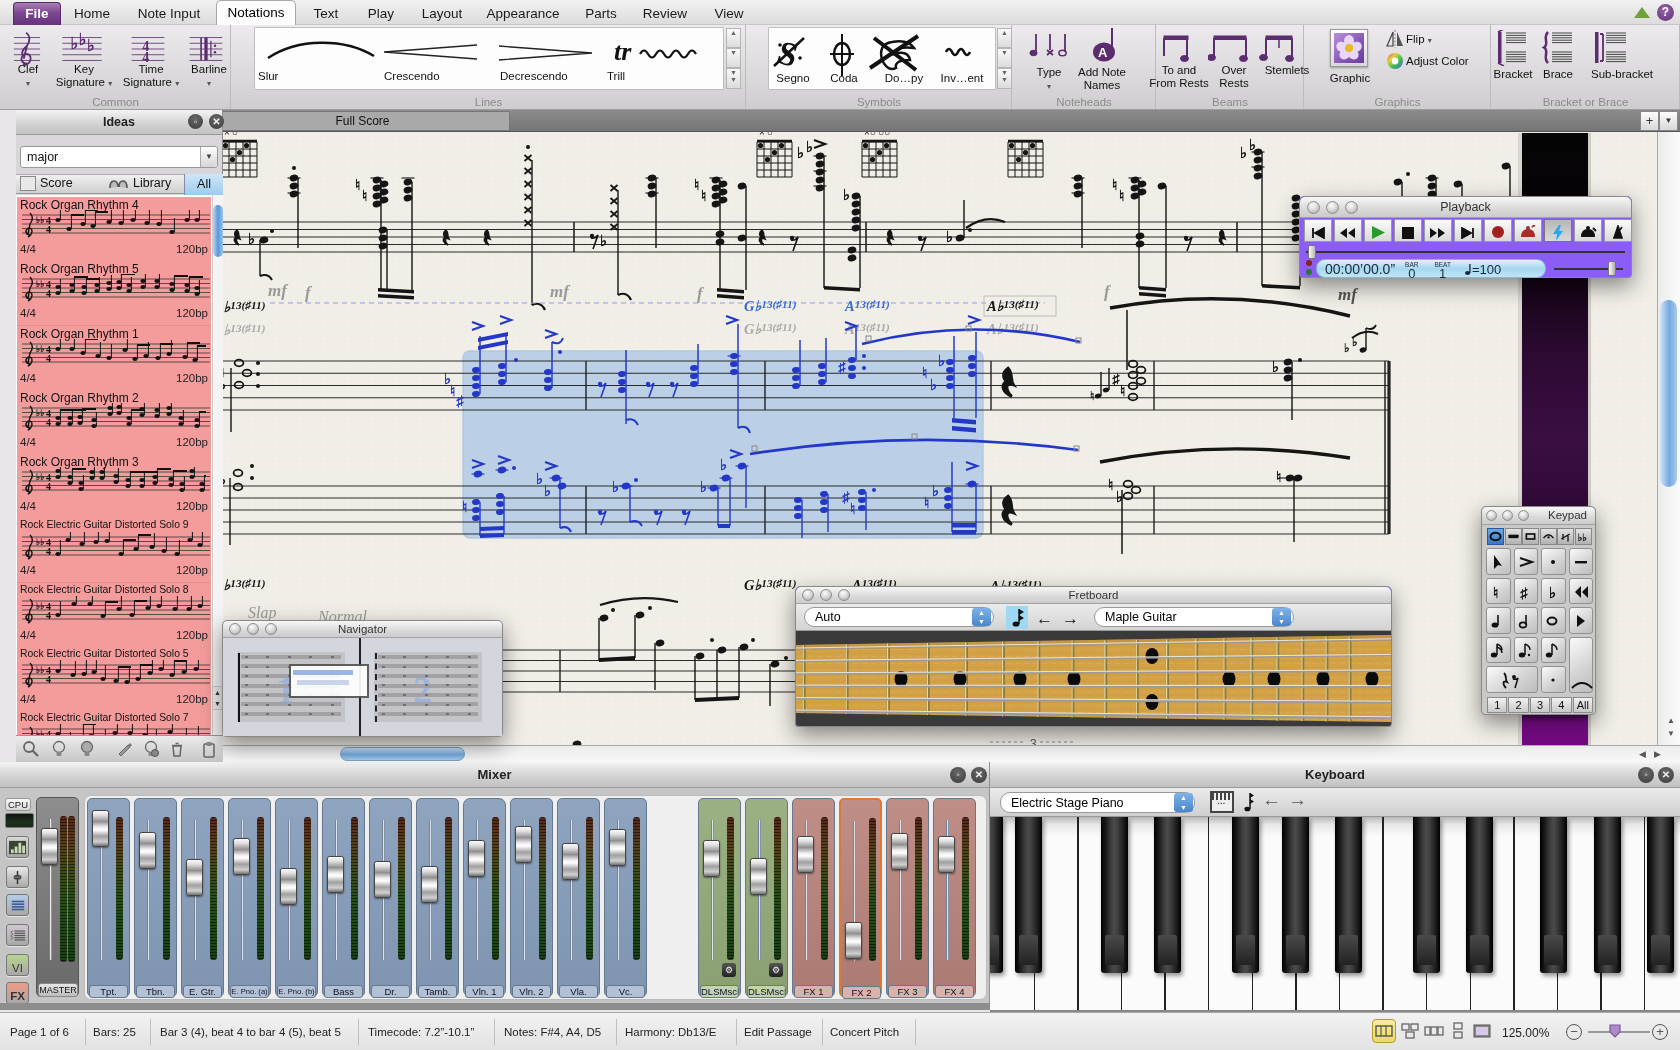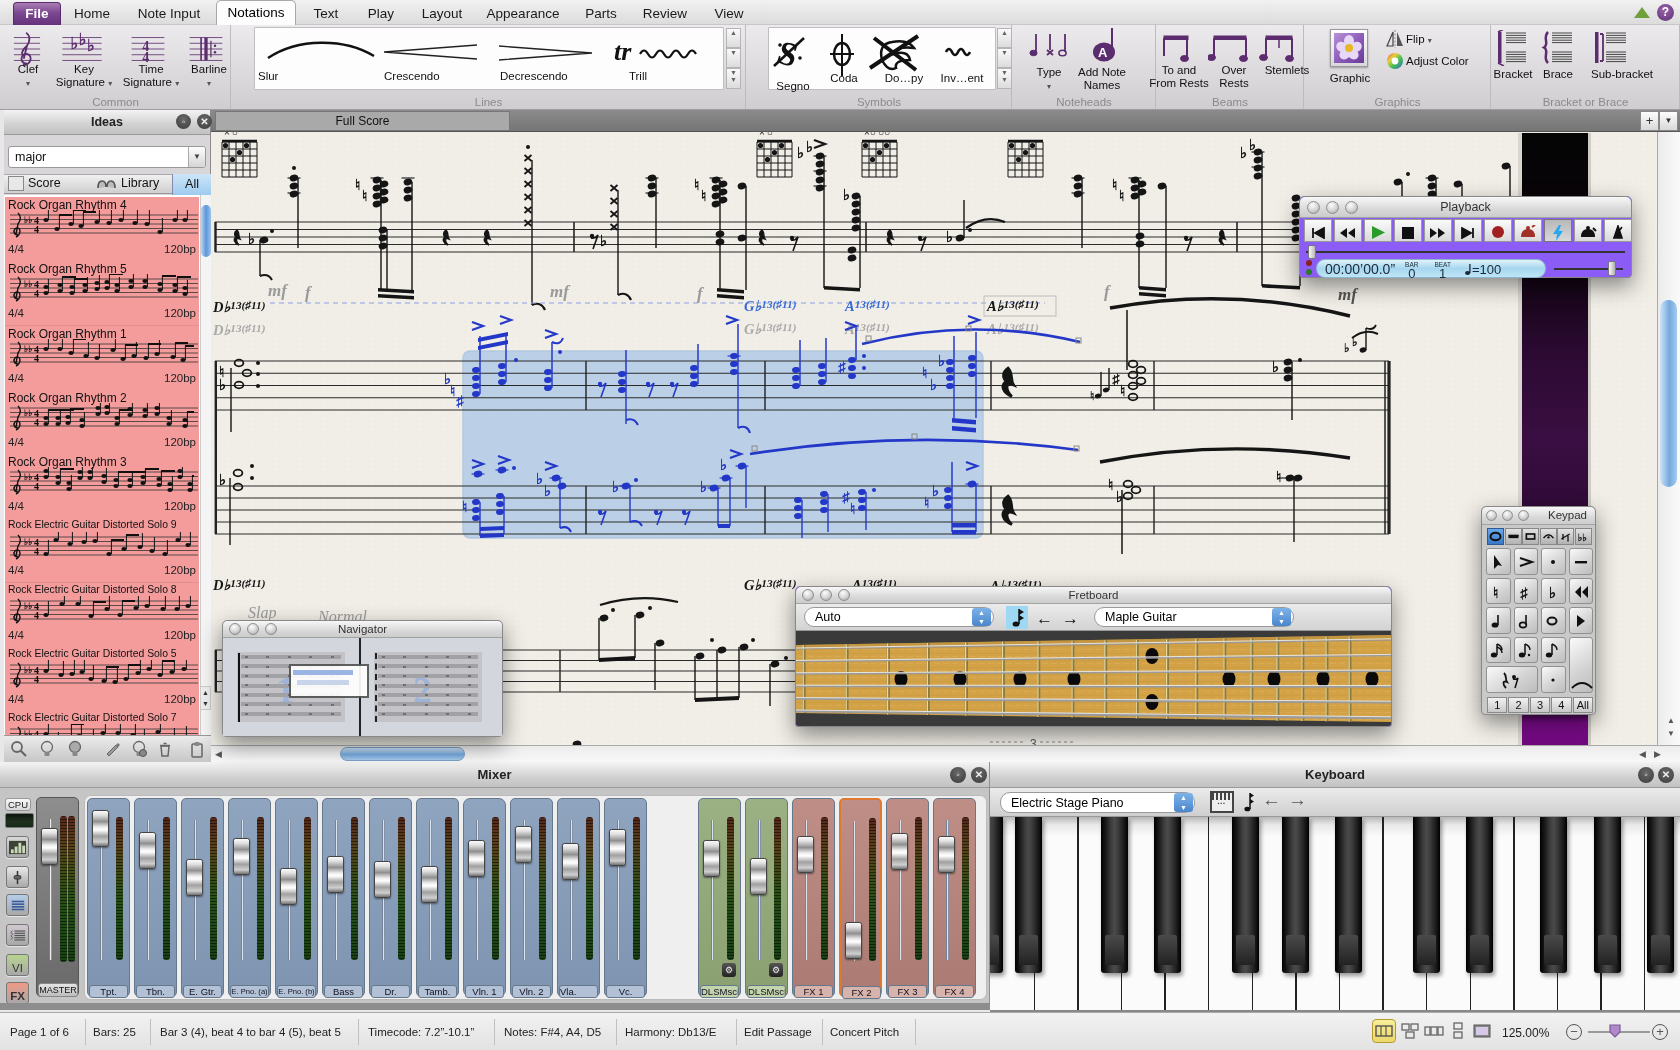--- a/index.html
+++ b/index.html
@@ -105,21 +105,21 @@
 <svg class="abs" style="left:262px;top:30px" width="460" height="58" viewBox="0 0 460 58">
       <path d="M6 28 C36 8 82 8 112 26" stroke="#111" stroke-width="2.5" fill="none"></path>
       <path d="M122 22 L215 15 M122 22 L215 29" stroke="#222" stroke-width="1.4" fill="none"></path>
       <path d="M237 16 L330 23 M237 30 L330 23" stroke="#222" stroke-width="1.4" fill="none"></path>
       <text x="352" y="30" font-size="26" font-style="italic" font-weight="bold" font-family="Liberation Serif" fill="#111">tr</text>
       <path d="M378 24 q4 -7 8 0 q4 7 8 0 q4 -7 8 0 q4 7 8 0 q4 -7 8 0 q4 7 8 0 q4 -7 8 0" stroke="#111" stroke-width="2.2" fill="none"></path>
     </svg>
 <div class="ritem abs" style="left:258px;top:70px;width:40px;text-align:left">Slur</div>
 <div class="ritem abs" style="left:384px;top:70px;width:80px;text-align:left">Crescendo</div>
 <div class="ritem abs" style="left:500px;top:70px;width:90px;text-align:left">Decrescendo</div>
-<div class="ritem abs" style="left:607px;top:70px;width:40px;text-align:right">Trill</div>
+<div class="ritem abs" style="left:607px;top:70px;width:40px;text-align:left">Trill</div>
 <div class="sbtn" style="left:726px;top:28px;height:20px">▲</div>
     <div class="sbtn" style="left:726px;top:48px;height:20px">▼</div>
     <div class="sbtn" style="left:726px;top:68px;height:21px">▼<br>▼</div>
 <div class="launch" style="left:730px;">⇱</div>
 <div class="abs" style="left:1011px;top:25px;width:1px;height:84px;background:#bdbbbd"></div>
     <div class="abs" style="left:746px;top:96px;width:266px;text-align:center;font-size:11.5px;color:#8b8b8b">Symbols</div>
 <div class="whitebox" style="left:768px;top:27px;width:228px;height:63px"></div>
 <svg class="abs" style="left:770px;top:30px" width="224" height="56" viewBox="0 0 224 56">
       <g fill="#111">
         <text x="8" y="36" font-size="34" font-weight="bold" font-family="Liberation Serif" transform="rotate(18 20 25)">S</text>
@@ -132,21 +132,21 @@
         <line x1="72" y1="4" x2="72" y2="46" stroke-width="2"></line>
         <line x1="60" y1="24" x2="84" y2="24" stroke-width="2"></line>
       </g>
       <g stroke="#111" fill="none" stroke-width="2">
         <path d="M112 30 q-4 -16 10 -18 q16 -3 22 6 q-18 -2 -20 6 q14 -4 16 6 q-16 0 -14 8 q-8 4 -14 -8" stroke-width="2.5"></path>
         <line x1="100" y1="38" x2="148" y2="6" stroke-width="4"></line>
         <line x1="104" y1="8" x2="146" y2="40" stroke-width="4"></line>
       </g>
       <path d="M176 22 q3 -6 6 0 q3 6 6 0 q3 -6 6 0 q3 6 6 0" stroke="#111" stroke-width="2.6" fill="none"></path>
     </svg>
-<div class="ritem abs" style="left:768px;top:80px;width:50px">Segno</div>
+<div class="ritem abs" style="left:768px;top:72px;width:50px">Segno</div>
 <div class="ritem abs" style="left:822px;top:72px;width:44px">Coda</div>
 <div class="ritem abs" style="left:874px;top:72px;width:60px">Do…py</div>
 <div class="ritem abs" style="left:932px;top:72px;width:60px">Inv…ent</div>
 <div class="sbtn" style="left:997px;top:28px;height:20px">▲</div>
     <div class="sbtn" style="left:997px;top:48px;height:20px">▼</div>
     <div class="sbtn" style="left:997px;top:68px;height:21px">▼<br>▼</div>
 <div class="launch" style="left:1000px;">⇱</div>
 <div class="launch" style="left:1142px;">⇱</div>
 <div class="launch" style="left:1290px;">⇱</div>
 <div class="launch" style="left:1660px;">⇱</div>
@@ -930,21 +930,21 @@
     <div class="abs" style="left:1659px;top:111px;width:19px;height:20px;background:linear-gradient(#fdfdfd,#d8d8d8);border:1px solid #888;font-size:8px;color:#333;text-align:center;line-height:18px">▼</div>
     <div class="abs" style="left:1657px;top:132px;width:23px;height:613px;background:linear-gradient(90deg,#ececec,#fafafa);border-left:1px solid #aaa"></div>
     <div class="abs" style="left:1660px;top:300px;width:17px;height:187px;border-radius:9px;background:linear-gradient(90deg,#cfe4f7,#74a9df 55%,#a7cbec)"></div>
     <div class="abs" style="left:207px;top:745px;width:1473px;height:17px;background:linear-gradient(#ececec,#f8f8f8);border-top:1px solid #aaa"></div>
     <div class="abs" style="left:211px;top:747px;width:15px;height:14px;font-size:9px;color:#555;text-align:center;line-height:14px">◀</div>
     <div class="abs" style="left:340px;top:746.5px;width:125px;height:14px;border-radius:7px;background:linear-gradient(#cfe4f7,#74a9df 55%,#a7cbec);border:1px solid #7aa0c8"></div>
     <div class="abs" style="left:1635px;top:747px;width:15px;height:14px;font-size:9px;color:#555;text-align:center;line-height:14px">◀</div>
     <div class="abs" style="left:1650px;top:747px;width:15px;height:14px;font-size:9px;color:#555;text-align:center;line-height:14px">▶</div>
     <div class="abs" style="left:1663px;top:716px;width:16px;height:12px;font-size:8px;color:#555;text-align:center">▲</div>
     <div class="abs" style="left:1663px;top:729px;width:16px;height:12px;font-size:8px;color:#555;text-align:center">▼</div>
-    <div class="abs" style="left:4px;top:110px;width:207px;height:652px;background:#d8d6d8;border-right:1px solid #8a8a8a">
+    <div class="abs" style="left:16px;top:110px;width:207px;height:652px;background:#d8d6d8;border-right:1px solid #8a8a8a">
 <div class="ptitle" style="height:25px;line-height:24px;font-size:12.5px">Ideas</div>
 <div class="wbtn" style="left:172px;top:4px;width:15px;height:15px">◦</div>
       <div class="wbtn" style="left:193px;top:4px;width:15px;height:15px">✕</div>
 <div class="abs" style="left:4px;top:36px;width:198px;height:22px;background:#fff;border:1px solid #999;border-radius:3px;font-size:12.5px;color:#111;line-height:20px;padding-left:6px">major</div>
 <div class="abs" style="left:184px;top:37px;width:17px;height:20px;background:linear-gradient(#fdfdfd,#d5d5d5);border-left:1px solid #aaa;border-radius:0 3px 3px 0;text-align:center;font-size:8px;color:#444;line-height:20px">▼</div>
 <div class="abs" style="left:0px;top:64px;width:207px;height:20px;background:linear-gradient(#f0f0f0,#cfcfcf);border-top:1px solid #aaa;border-bottom:1px solid #999"></div>
 <div class="abs" style="left:4px;top:66px;width:16px;height:15px;background:#e8e8e8;border:1px solid #888"></div>
 <div class="abs" style="left:24px;top:66px;font-size:12.5px;color:#111">Score</div>
 <svg class="abs" style="left:92px;top:68px" width="22" height="12" viewBox="0 0 22 12">
         <path d="M2 10 Q2 3 6 3 Q10 3 10 9 M11 9 Q11 3 15 3 Q19 3 19 10" stroke="#555" stroke-width="1.6" fill="#bbb"></path>
@@ -1546,21 +1546,21 @@
       <div style="position:absolute;left:510px;top:36px;width:43px;height:199px;background:linear-gradient(#8fa4bf,#7e94b0);border:1px solid #66788c;border-radius:5px">
         <div style="position:absolute;left:12px;top:21px;width:3px;height:140px;background:linear-gradient(90deg,#44506a,#dde4ee 50%,#566a84);border-radius:1px"></div>
         <div style="position:absolute;left:4px;top:27px;width:17px;height:37px;border-radius:2.5px;background:linear-gradient(#fafafa 0%,#e0e0e0 12%,#909090 30%,#eeeeee 46%,#ffffff 54%,#a0a0a0 72%,#d0d0d0 88%,#707070 100%);border:1px solid #444;box-shadow:0 1px 2px rgba(0,0,0,.45)"></div>
         <div style="position:absolute;left:28px;top:18px;width:7px;height:143px;border-radius:3px;background:repeating-linear-gradient(rgba(0,0,0,.5) 0 1px,rgba(0,0,0,0) 1px 3px),linear-gradient(#55281a 0%,#58401a 20%,#454a16 34%,#2a5018 55%,#1f4a16 78%,#1a4014 100%)"></div>
         <div style="position:absolute;left:1px;top:186px;width:39px;height:13px;background:#b2c1d5;border:1px solid #66788c;border-radius:3px;font-size:9.5px;text-align:center;line-height:12px;color:#112;white-space:nowrap;overflow:hidden">Vln. 2</div>
       </div>
       <div style="position:absolute;left:557px;top:36px;width:43px;height:199px;background:linear-gradient(#8fa4bf,#7e94b0);border:1px solid #66788c;border-radius:5px">
         <div style="position:absolute;left:12px;top:21px;width:3px;height:140px;background:linear-gradient(90deg,#44506a,#dde4ee 50%,#566a84);border-radius:1px"></div>
         <div style="position:absolute;left:4px;top:44px;width:17px;height:37px;border-radius:2.5px;background:linear-gradient(#fafafa 0%,#e0e0e0 12%,#909090 30%,#eeeeee 46%,#ffffff 54%,#a0a0a0 72%,#d0d0d0 88%,#707070 100%);border:1px solid #444;box-shadow:0 1px 2px rgba(0,0,0,.45)"></div>
         <div style="position:absolute;left:28px;top:18px;width:7px;height:143px;border-radius:3px;background:repeating-linear-gradient(rgba(0,0,0,.5) 0 1px,rgba(0,0,0,0) 1px 3px),linear-gradient(#55281a 0%,#58401a 20%,#454a16 34%,#2a5018 55%,#1f4a16 78%,#1a4014 100%)"></div>
-        <div style="position:absolute;left:1px;top:186px;width:39px;height:13px;background:#b2c1d5;border:1px solid #66788c;border-radius:3px;font-size:9.5px;line-height:12px;color:#112;white-space:nowrap;overflow:hidden">Vla.</div>
+        <div style="position:absolute;left:1px;top:186px;width:39px;height:13px;background:#b2c1d5;border:1px solid #66788c;border-radius:3px;font-size:9.5px;text-align:center;line-height:12px;color:#112;white-space:nowrap;overflow:hidden">Vla.</div>
       </div>
       <div style="position:absolute;left:604px;top:36px;width:43px;height:199px;background:linear-gradient(#8fa4bf,#7e94b0);border:1px solid #66788c;border-radius:5px">
         <div style="position:absolute;left:12px;top:21px;width:3px;height:140px;background:linear-gradient(90deg,#44506a,#dde4ee 50%,#566a84);border-radius:1px"></div>
         <div style="position:absolute;left:4px;top:30px;width:17px;height:37px;border-radius:2.5px;background:linear-gradient(#fafafa 0%,#e0e0e0 12%,#909090 30%,#eeeeee 46%,#ffffff 54%,#a0a0a0 72%,#d0d0d0 88%,#707070 100%);border:1px solid #444;box-shadow:0 1px 2px rgba(0,0,0,.45)"></div>
         <div style="position:absolute;left:28px;top:18px;width:7px;height:143px;border-radius:3px;background:repeating-linear-gradient(rgba(0,0,0,.5) 0 1px,rgba(0,0,0,0) 1px 3px),linear-gradient(#55281a 0%,#58401a 20%,#454a16 34%,#2a5018 55%,#1f4a16 78%,#1a4014 100%)"></div>
         <div style="position:absolute;left:1px;top:186px;width:39px;height:13px;background:#b2c1d5;border:1px solid #66788c;border-radius:3px;font-size:9.5px;text-align:center;line-height:12px;color:#112;white-space:nowrap;overflow:hidden">Vc.</div>
       </div>
       <div style="position:absolute;left:698px;top:36px;width:43px;height:199px;background:linear-gradient(#9cb183,#8ba071);border:1px solid #66788c;border-radius:5px">
         <div style="position:absolute;left:12px;top:21px;width:3px;height:140px;background:linear-gradient(90deg,#44506a,#dde4ee 50%,#566a84);border-radius:1px"></div>
         <div style="position:absolute;left:4px;top:41px;width:17px;height:37px;border-radius:2.5px;background:linear-gradient(#fafafa 0%,#e0e0e0 12%,#909090 30%,#eeeeee 46%,#ffffff 54%,#a0a0a0 72%,#d0d0d0 88%,#707070 100%);border:1px solid #444;box-shadow:0 1px 2px rgba(0,0,0,.45)"></div>

